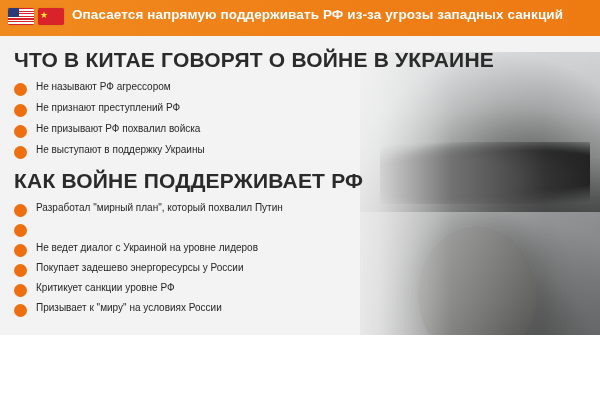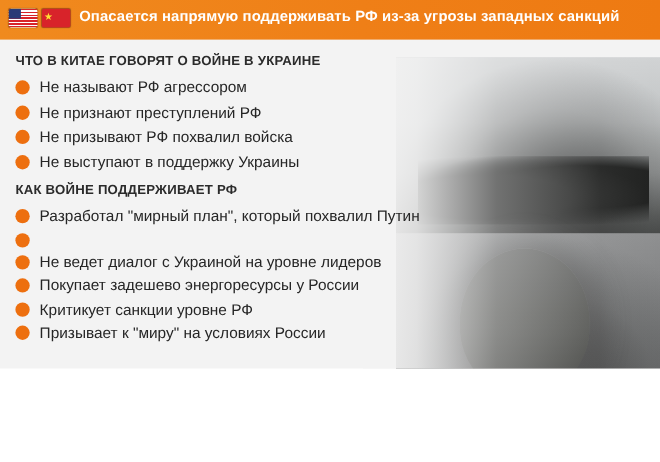--- a/index.html
+++ b/index.html
@@ -155,21 +155,21 @@
   
   .content {
     position: relative;
     z-index: 2;
     padding: 12px 14px 0 14px;
   }
   .section {
     margin-bottom: 10px;
   }
   .section-title {
-    font-size: 12px;
+    font-size: 21px;
     font-weight: bold;
     color: #2b2b2b;
     letter-spacing: 0.2px;
     margin: 0 0 9px 0;
   }
   .bullet-list {
     list-style: none;
     margin: 0;
     padding: 0;
   }
@@ -181,21 +181,21 @@
   }
   .bullet-dot {
     flex: 0 0 auto;
     width: 13px;
     height: 13px;
     border-radius: 50%;
     background: #ed6f0f;
     margin-top: 2px;
   }
   .bullet-text {
-    font-size: 14px;
+    font-size: 10px;
     line-height: 1.18;
     color: #262626;
   }
   .section-2 .bullet-item {
     margin-bottom: 5px;
   }
 </style>
 </head>
 <body>
 

